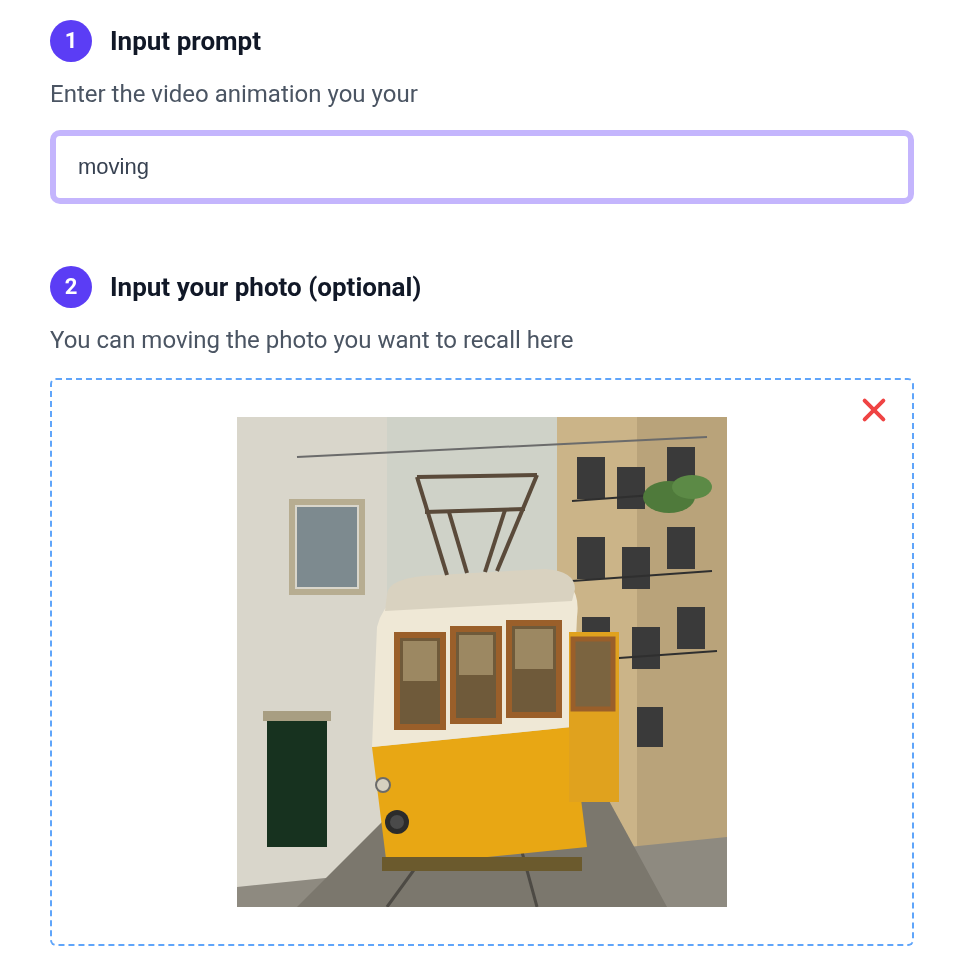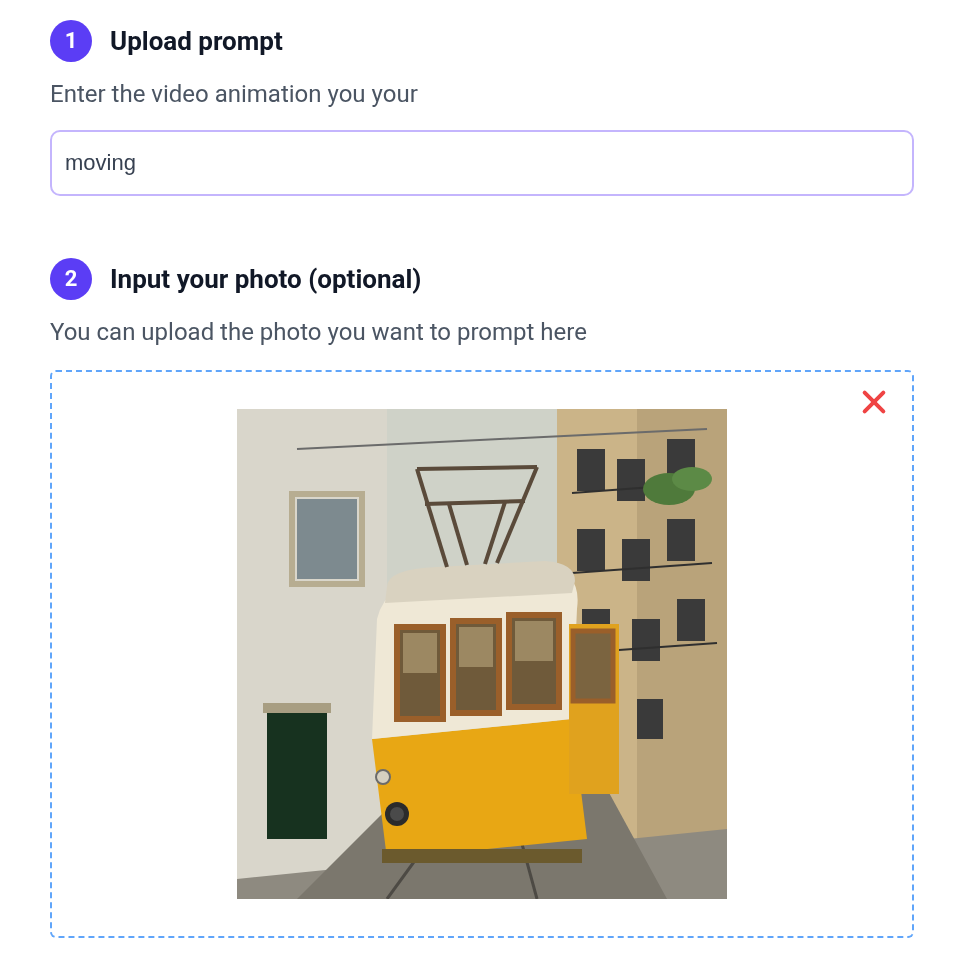--- a/index.html
+++ b/index.html
@@ -42,23 +42,23 @@
     color: #111827;
   }
   .step-desc {
     margin-top: 18px;
     font-size: 24px;
     color: #4b5563;
   }
   .prompt-input {
     width: 100%;
     margin-top: 22px;
-    padding: 18px 13px;
+    padding: 18px 22px;
     font-size: 22px;
-    border: 2px solid #c4b5fd;
+    border: 6px solid #c4b5fd;
     border-radius: 10px;
     color: #374151;
     background: #ffffff;
     outline: none;
   }
   .section2 { margin-top: 62px; }
   .upload-zone {
     position: relative;
     margin-top: 24px;
     width: 100%;
@@ -88,32 +88,32 @@
   .close-btn svg { width: 100%; height: 100%; display: block; }
 </style>
 </head>
 <body>
 
 <div class="page">
 
   
   <div class="step-header first">
     <div class="step-badge">1</div>
-    <div class="step-title">Upload prompt</div>
+    <div class="step-title">Input prompt</div>
   </div>
   <div class="step-desc">Enter the video animation you your</div>
   <input class="prompt-input" type="text" value="moving" style="">
 
   
   <div class="section2">
     <div class="step-header">
       <div class="step-badge">2</div>
       <div class="step-title">Input your photo (optional)</div>
     </div>
-    <div class="step-desc">You can upload the photo you want to prompt here</div>
+    <div class="step-desc">You can moving the photo you want to recall here</div>
 
     <div class="upload-zone">
       <div class="preview" aria-label="Yellow tram on a cobblestone street between old buildings">
 
         <svg viewBox="0 0 490 490" preserveAspectRatio="xMidYMid slice">
 
           <rect x="0" y="0" width="490" height="490" fill="#cfd2c8"></rect>
 
           <rect x="0" y="0" width="150" height="490" fill="#d9d6cb"></rect>
 

